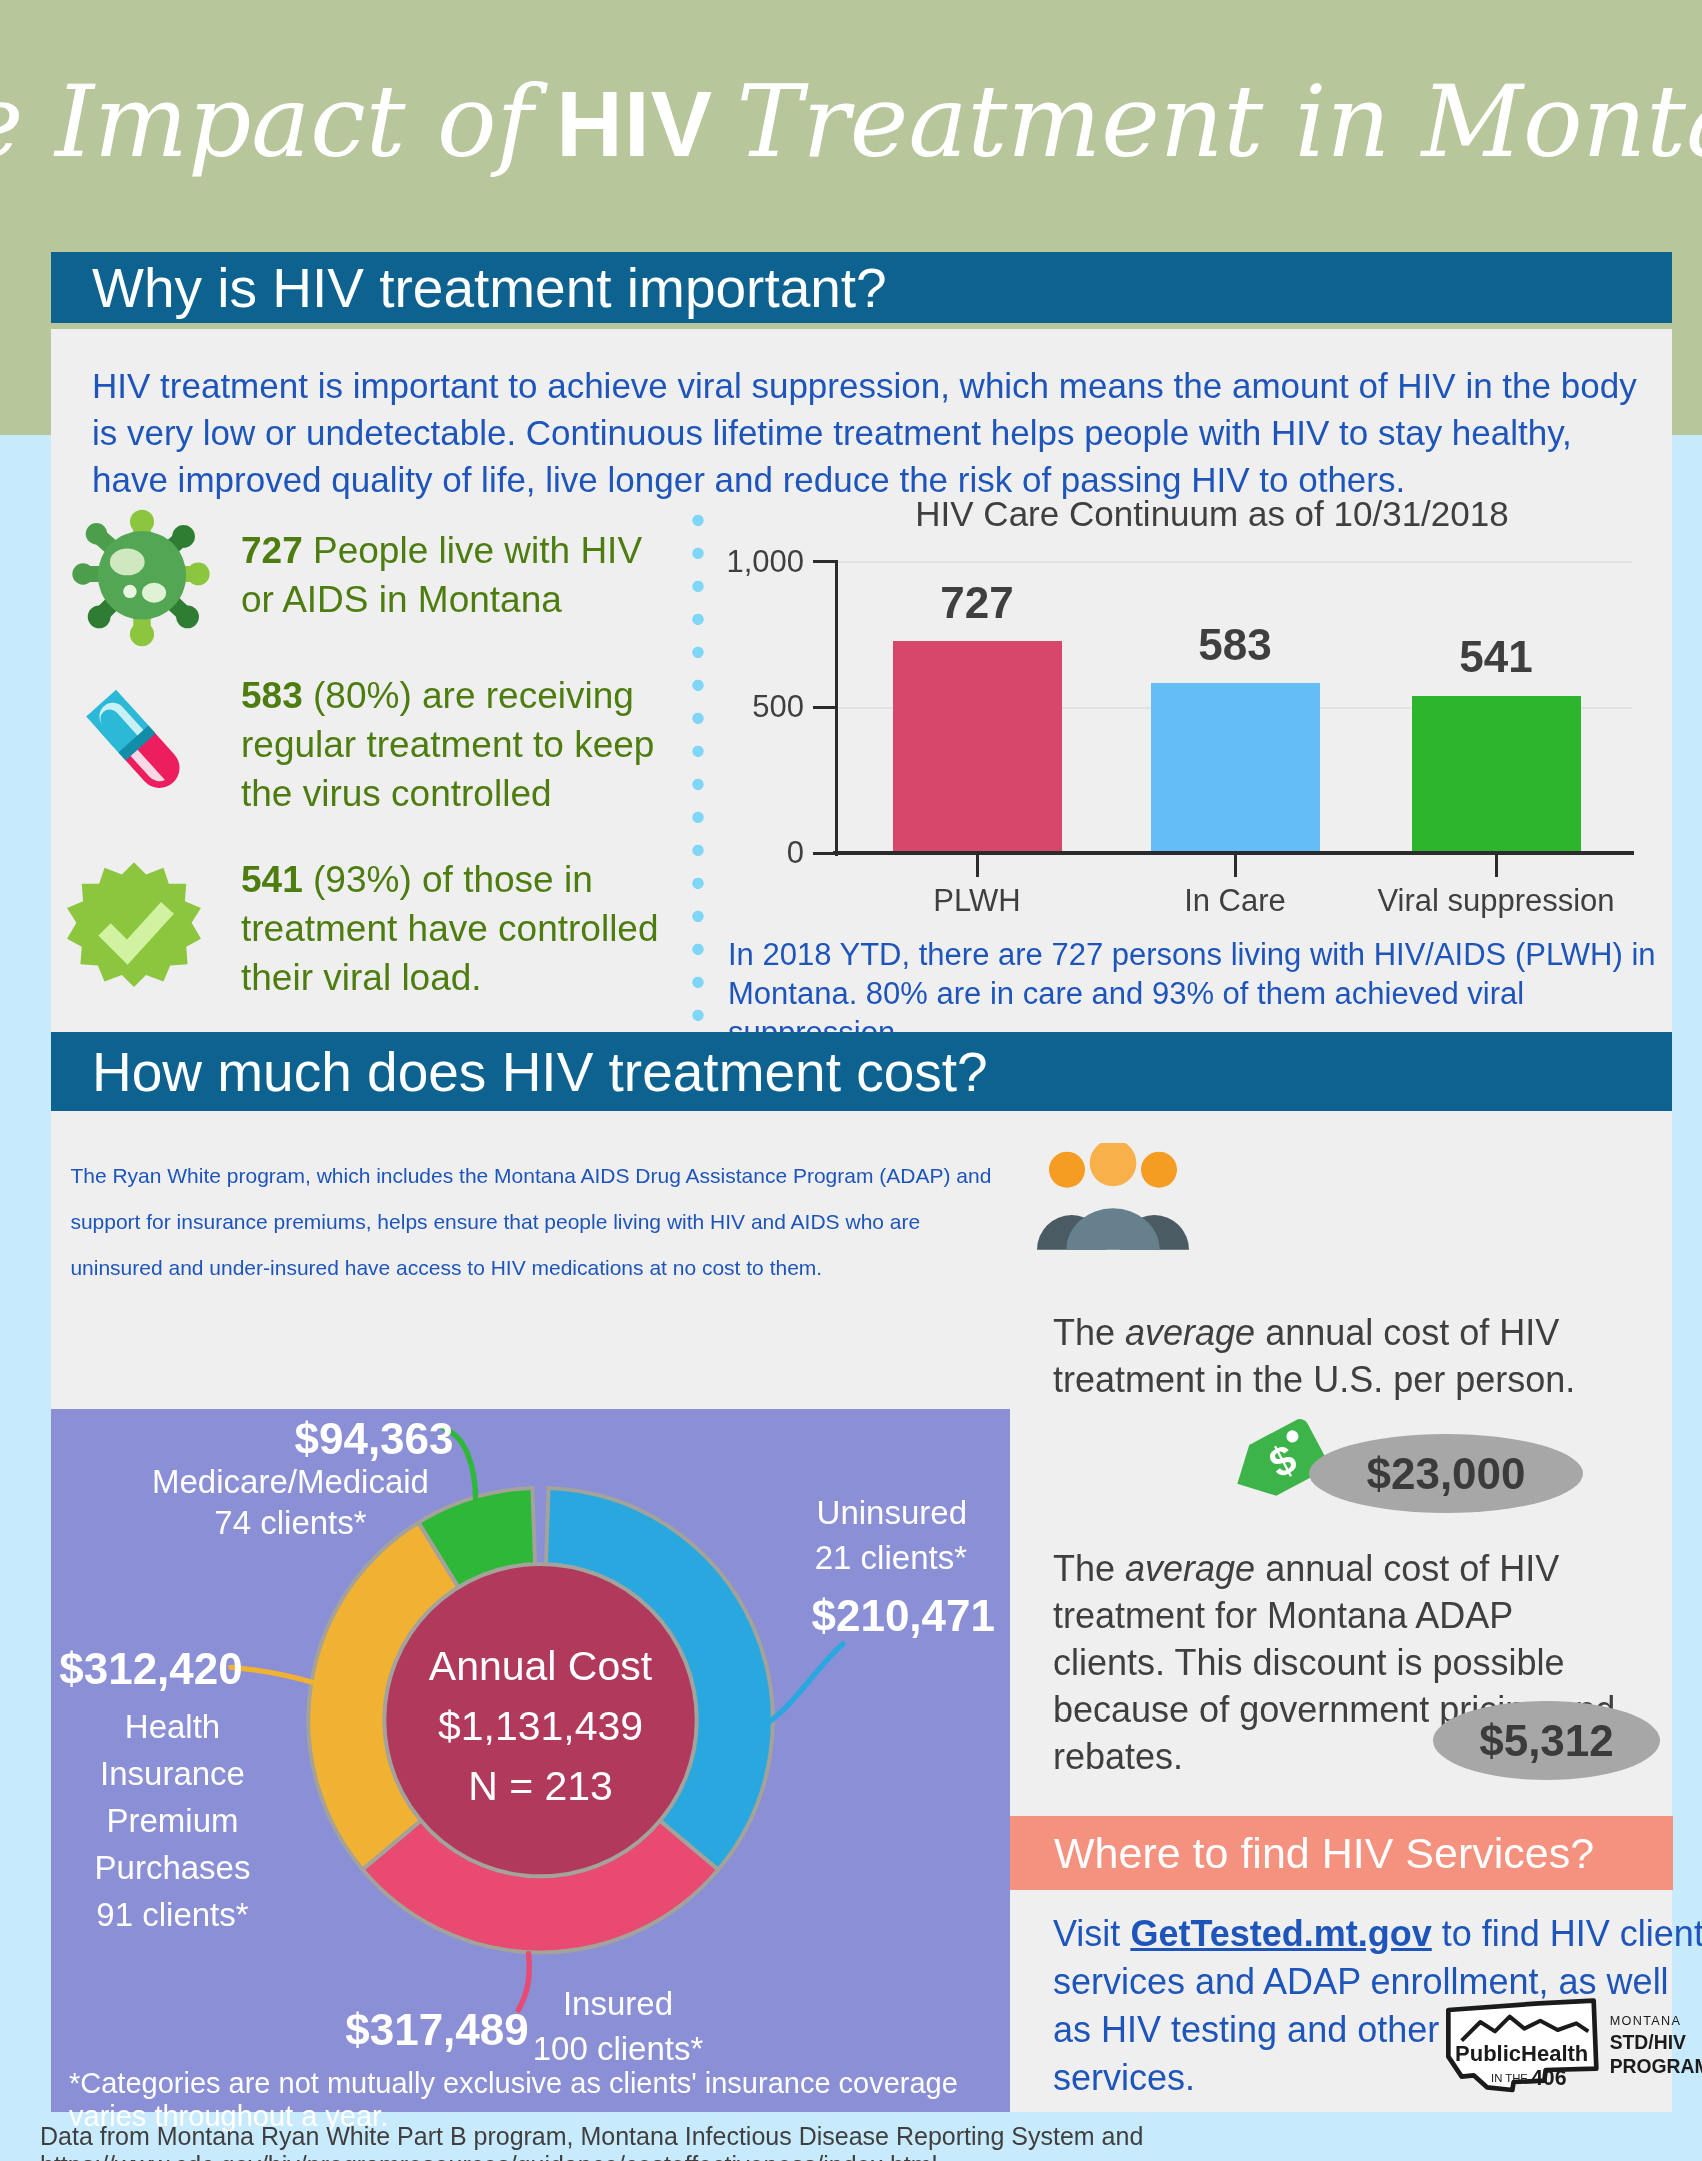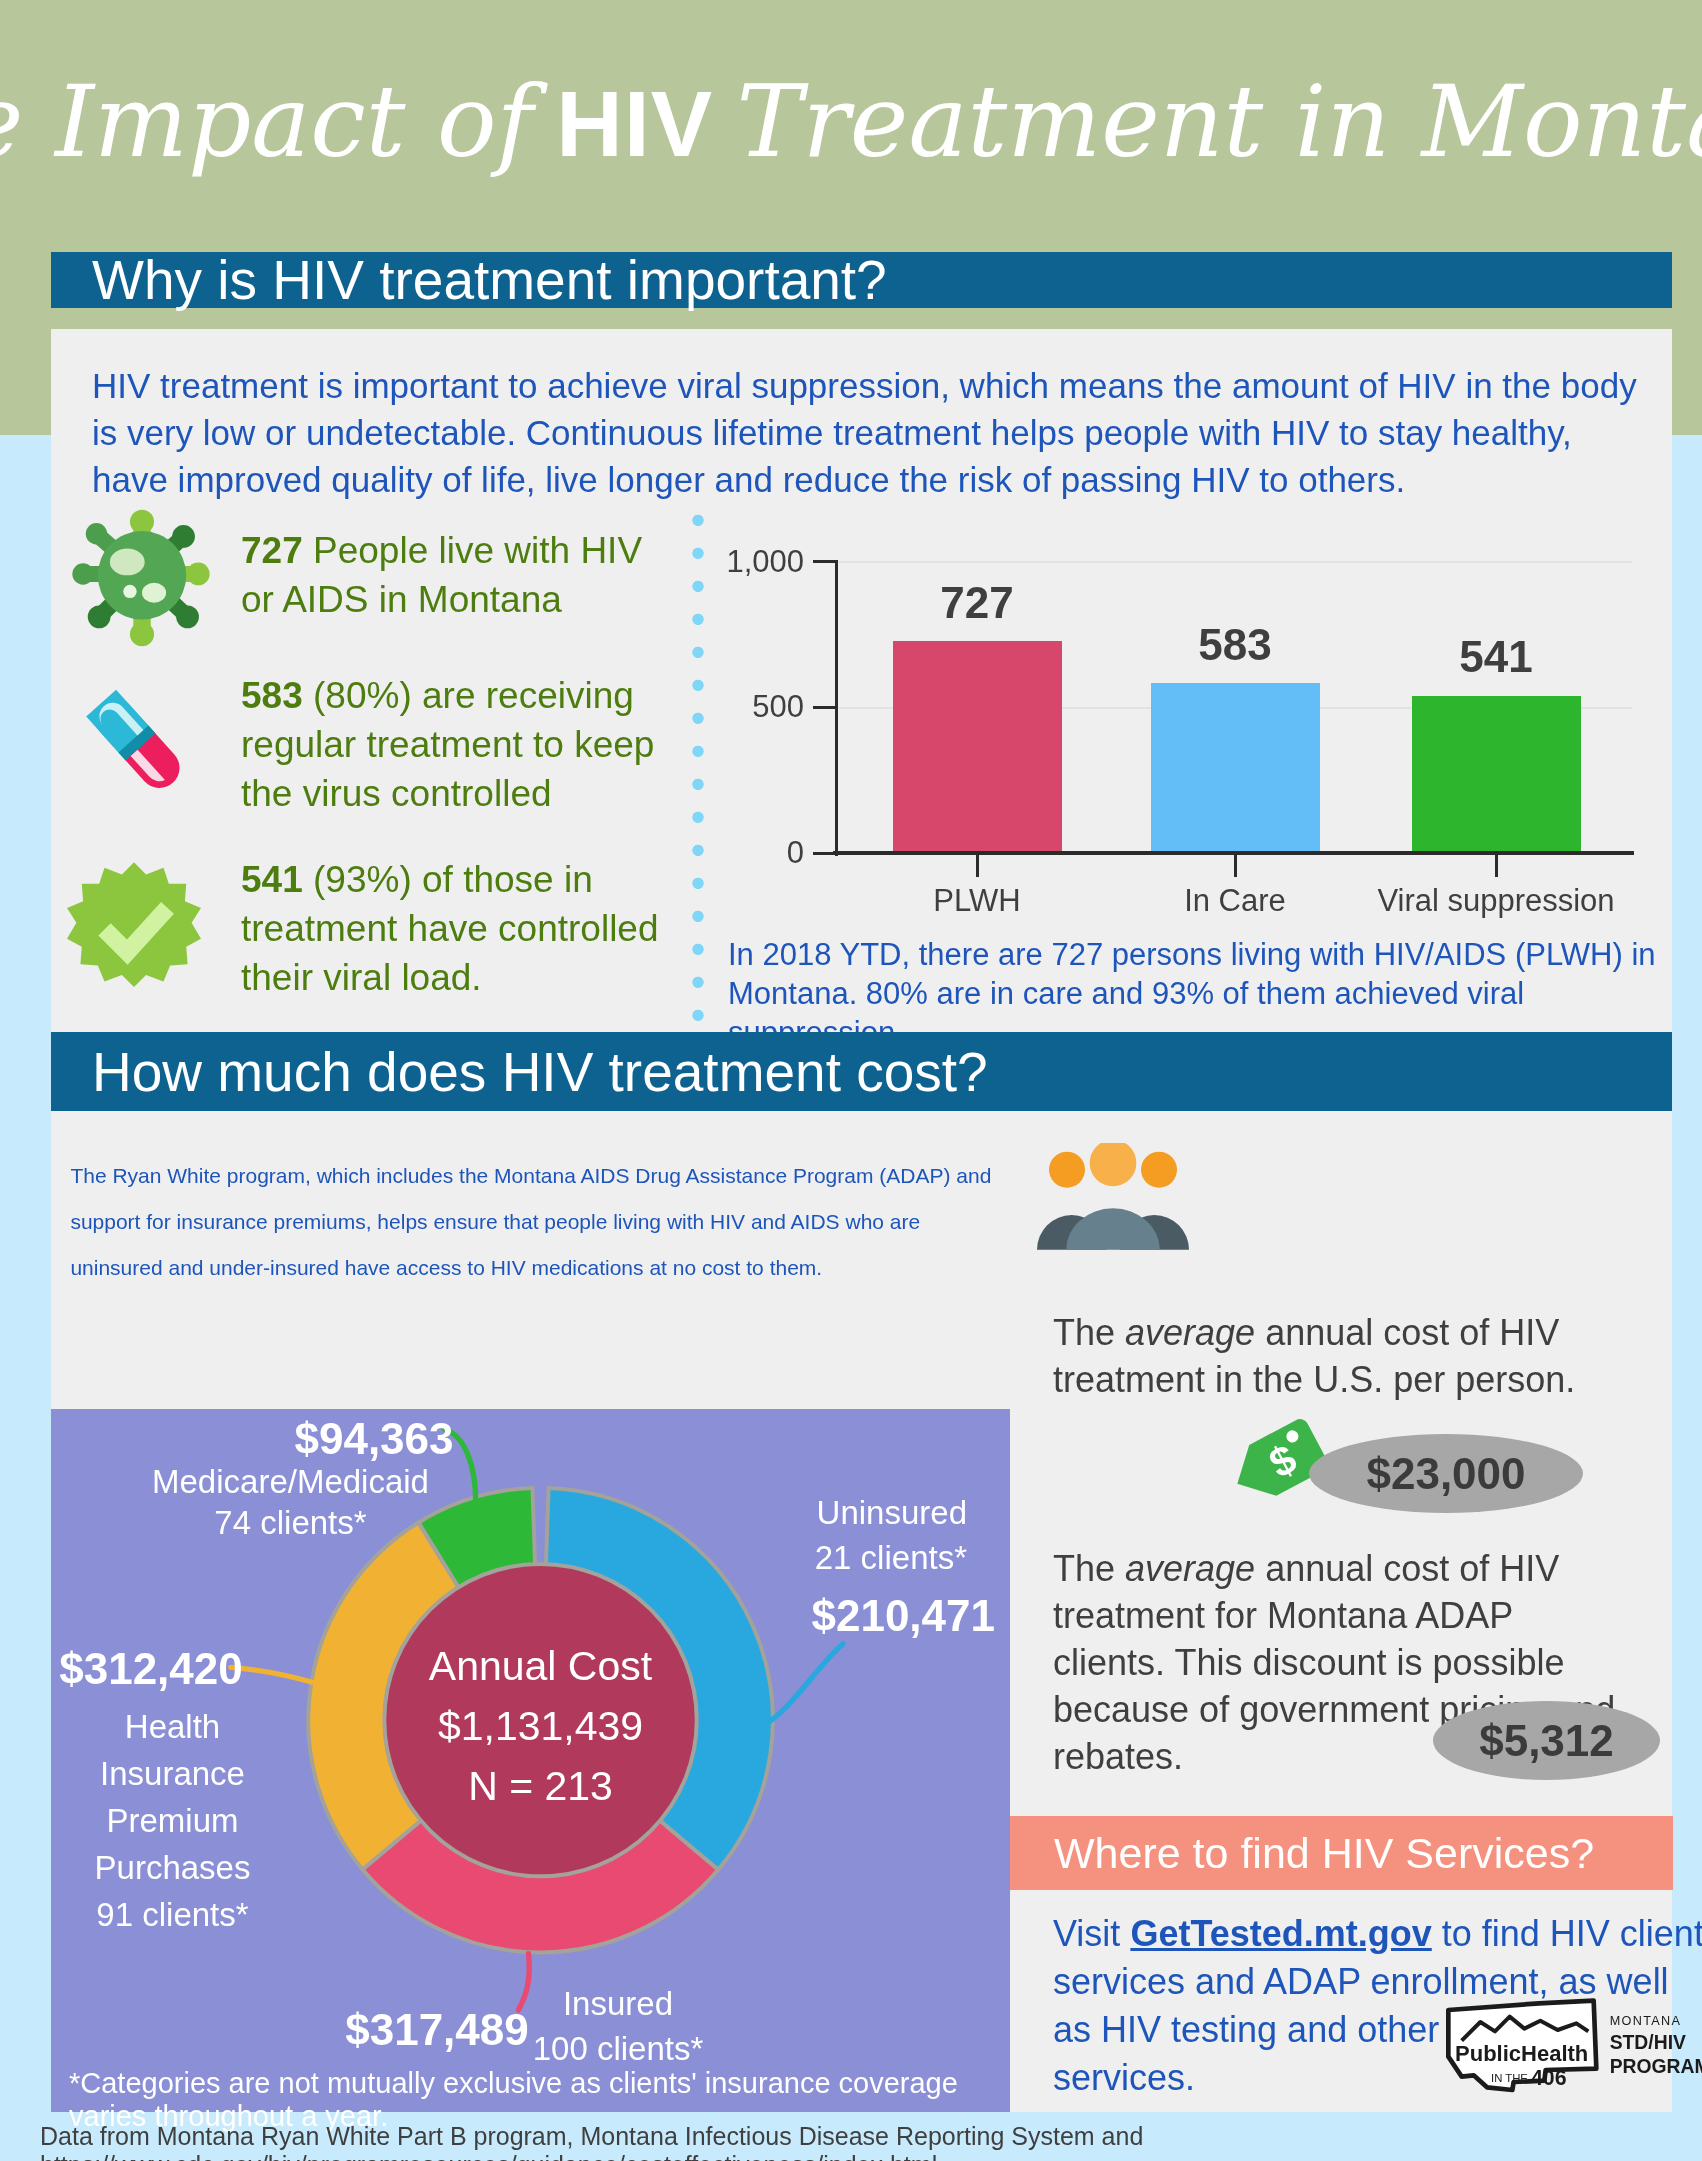--- a/index.html
+++ b/index.html
@@ -8,21 +8,21 @@
   .abs { position:absolute; }
 
   .green-band { left:0; top:0; width:1703px; height:435px; background:#b8c69c; }
 
   .main-title { left:0; top:64px; width:1703px; height:154px; color:#ffffff;
     display:flex; justify-content:center; align-items:baseline; gap:23px; white-space:nowrap; }
   .title-script { font-family:"DejaVu Serif", serif; font-style:italic; font-size:99px; }
   .title-bold { font-size:92px; font-weight:bold; letter-spacing:1.3px; }
 
   .section-bar { background:#0d6290; color:#ffffff; font-size:55px; display:flex; align-items:center; padding-left:41px; }
-  .bar-why { left:51px; top:252px; width:1621px; height:56px; }
+  .bar-why { left:51px; top:252px; width:1621px; height:71px; }
   .bar-cost { left:51px; top:1032px; width:1621px; height:79px; }
 
   .panel { background:#efefef; }
   .panel-why { left:51px; top:329px; width:1621px; height:703px; }
   .panel-cost { left:51px; top:1111px; width:1621px; height:1001px; }
 
   .blue-text { color:#1d55bb; }
   .intro1 { left:41px; top:33px; width:1556px; font-size:35px; line-height:47px; }
   .intro2 { left:19.4px; top:42px; width:935px; font-size:21px; line-height:46px; }
 
@@ -142,20 +142,21 @@
     <div class="abs stat-text stat-2">
       <span class="stat-num">583</span><span> (80%) are receiving regular treatment to keep the virus controlled</span>
     </div>
     <div class="abs stat-text stat-3">
       <span class="stat-num">541</span><span> (93%) of those in treatment have controlled their viral load.</span>
     </div>
 
     <div class="abs dots-sep"></div>
   </div>
 
+  <div class="abs chart-title">HIV Care Continuum as of 10/31/2018</div>
   <div id="bar-chart-layer">
       <div class="axis" style="left: 813px; top: 852px; width: 23px; height: 3.3px;"></div>
       <div class="tick-label" style="left: 694px; top: 835px; width: 110px; text-align: right;">0</div>
       <div class="gridline" style="left: 839px; top: 707px; width: 793px; height: 2px;"></div>
       <div class="axis" style="left: 813px; top: 706px; width: 23px; height: 3.3px;"></div>
       <div class="tick-label" style="left: 694px; top: 689px; width: 110px; text-align: right;">500</div>
       <div class="gridline" style="left: 839px; top: 561px; width: 793px; height: 2px;"></div>
       <div class="axis" style="left: 813px; top: 560px; width: 23px; height: 3.3px;"></div>
       <div class="tick-label" style="left: 694px; top: 544px; width: 110px; text-align: right;">1,000</div>
       <div class="axis" style="left: 835px; top: 560px; width: 3.3px; height: 296px;"></div>

